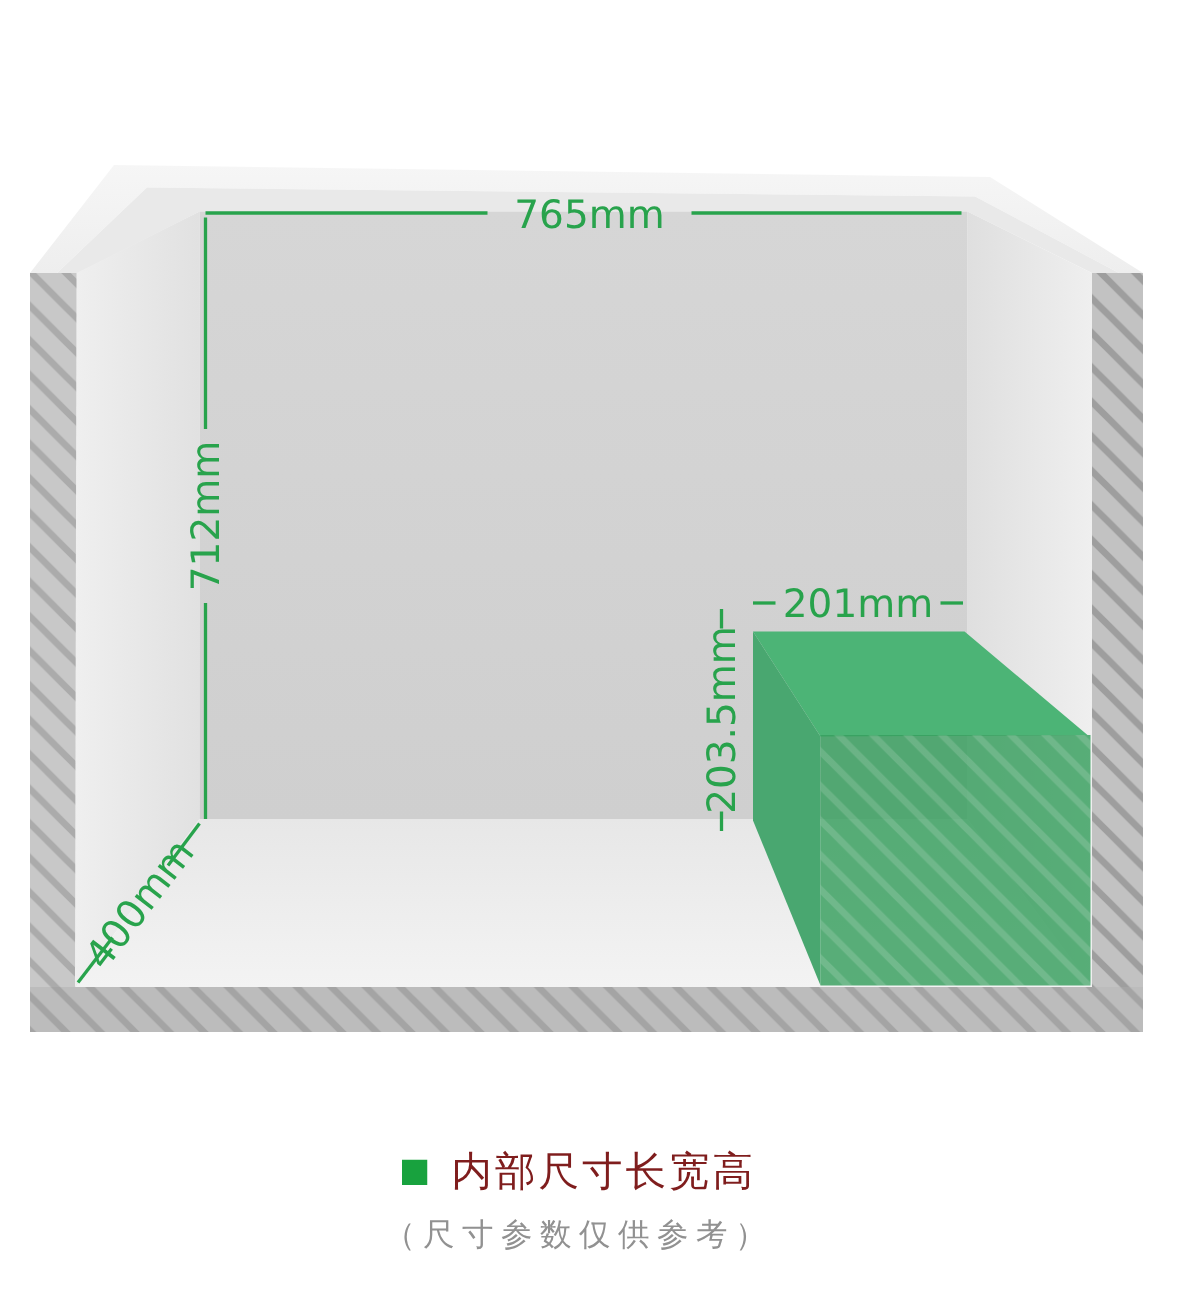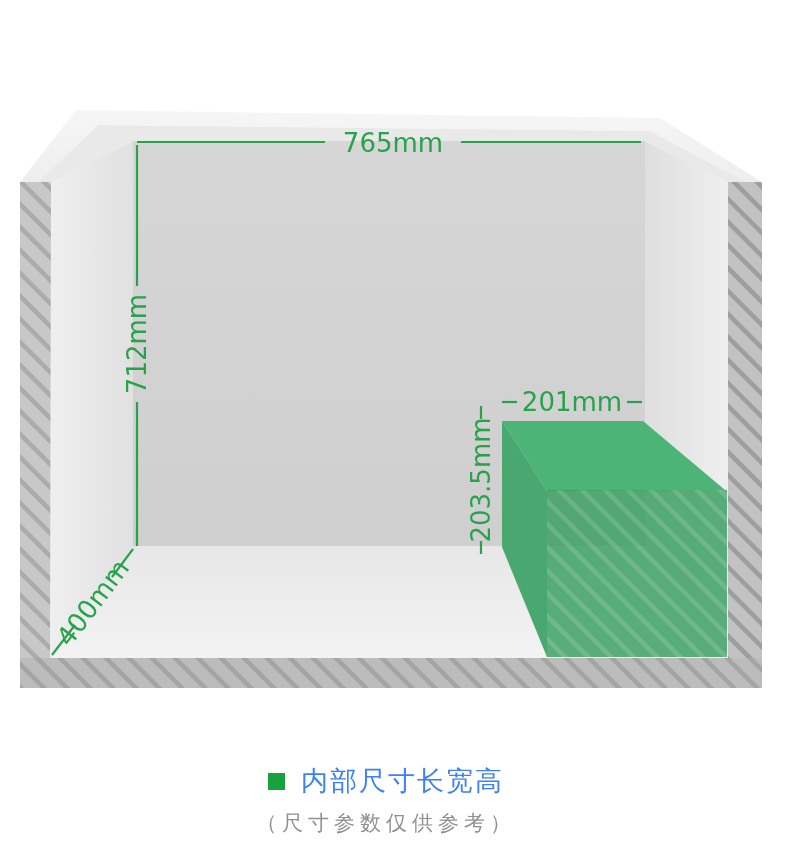--- a/index.html
+++ b/index.html
@@ -4,21 +4,21 @@
 <style>
   html,body{margin:0;padding:0;background:#ffffff;}
   body{font-family:"DejaVu Sans","Liberation Sans",sans-serif;}
   #stage{position:relative;width:800px;height:857px;background:#ffffff;margin:0;overflow:hidden;}
   #diagram-svg{position:absolute;left:0;top:0;}
   .dim{stroke-width:2.2;}
   .dim line{stroke:currentColor;}
   .dim text{fill:currentColor;stroke:none;font-size:26px;font-family:"DejaVu Sans","Liberation Sans",sans-serif;}
   .caption{position:absolute;left:0;top:763px;width:800px;text-align:center;transform:translateX(-14px);}
   .caption-title-row{display:flex;align-items:center;justify-content:center;gap:16px;}
-  .caption-title{font-size:27px;letter-spacing:2px;color:#3b82f6;font-weight:500;}
+  .caption-title{font-size:27px;letter-spacing:2px;color:#7f1d1d;font-weight:500;}
   .bullet-svg{display:block;}
   .caption-subtitle{margin-top:10px;font-size:21px;letter-spacing:5px;color:#919191;}
 </style>
 </head>
 <body>
 
 <div id="stage">
 
 <svg id="diagram-svg" width="800" height="740" viewBox="0 0 800 740">
   <defs>

